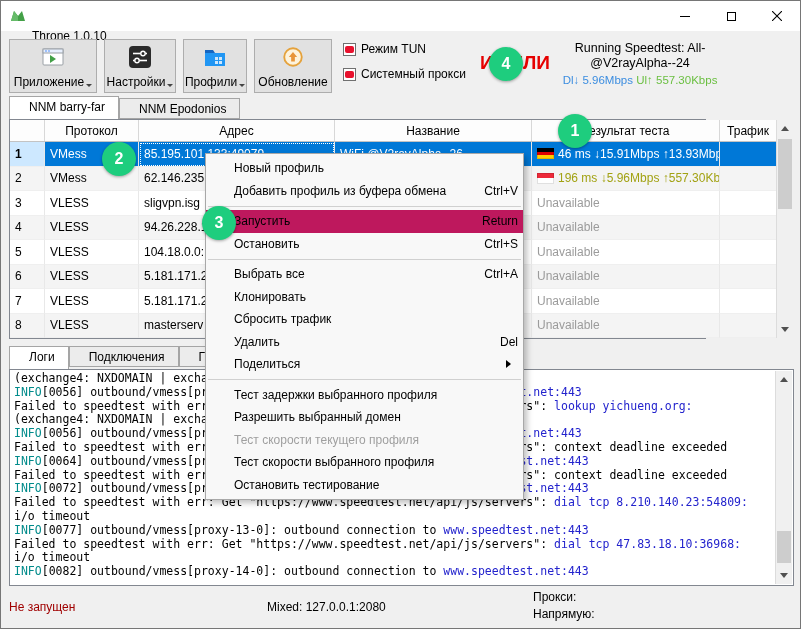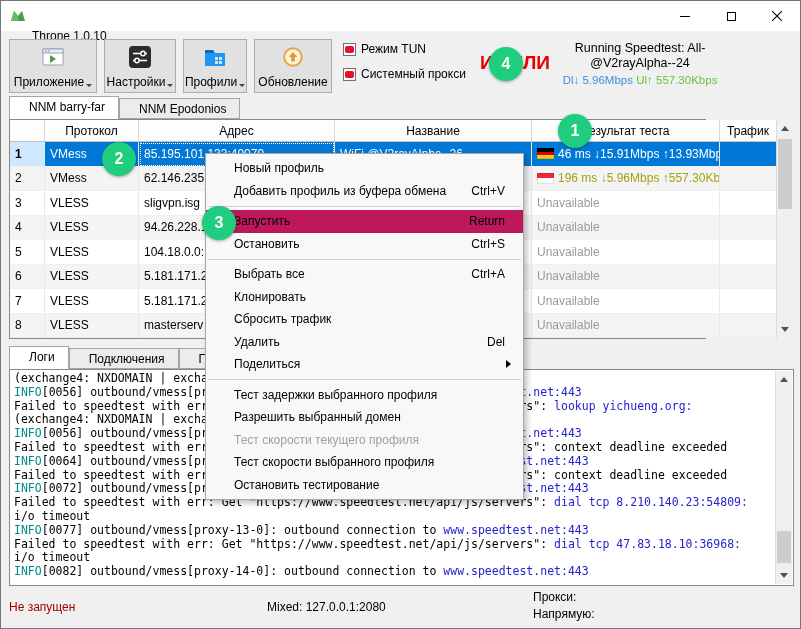--- a/index.html
+++ b/index.html
@@ -59,38 +59,38 @@
   .flag-sg{background:linear-gradient(#ed2939 50%,#fff 50%);}
 
   
   .vscroll{width:17px;background:#f0f0f0;border-left:1px solid #dcdcdc;position:relative;flex:none;}
   .sb-arrow{position:absolute;left:0;width:16px;height:17px;display:flex;align-items:center;justify-content:center;}
   .tri-up{width:0;height:0;border:4px solid transparent;border-bottom:5px solid #505050;margin-top:-4px;}
   .tri-down{width:0;height:0;border:4px solid transparent;border-top:5px solid #505050;margin-bottom:-4px;}
   .sb-thumb{position:absolute;left:1px;width:14px;background:#cdcdcd;}
 
   
-  .ltabs{position:absolute;left:8px;top:345px;height:23px;display:flex;align-items:flex-end;}
+  .ltabs{position:absolute;left:8px;top:345px;height:23px;display:flex;}
   .logbox{position:absolute;left:8px;top:368px;width:785px;height:217px;background:#fff;border:1px solid #828790;
           font-family:"DejaVu Sans Mono",monospace;font-size:11.5px;line-height:13.8px;padding:2px 0 0 4px;overflow:hidden;}
   .log-line{white-space:pre;}
   .lg-info{color:#008b8b;} .lg-link{color:#2323cd;}
   .log-scroll{position:absolute;right:1px;top:1px;bottom:1px;width:17px;background:#f0f0f0;border-left:1px solid #dcdcdc;}
 
   
   .statusbar{position:absolute;left:0;top:585px;width:100%;height:44px;background:#f0f0f0;}
   .st-left{position:absolute;left:8px;top:14px;color:#a00000;}
   .st-center{position:absolute;left:266px;top:14px;}
   .st-proxy{position:absolute;left:532px;top:4px;}
   .st-direct{position:absolute;left:532px;top:21px;}
 
   
   .cmenu{position:absolute;left:204px;top:152px;width:319px;background:#f8f8f8;border:1px solid #a8a8a8;
          box-shadow:3px 3px 6px rgba(0,0,0,.25);padding:3px 0;z-index:40;}
-  .mi{height:22.5px;display:flex;align-items:center;padding:0 18px 0 28px;font-size:12px;position:relative;}
+  .mi{height:22.5px;display:flex;align-items:center;padding:0 5px 0 28px;font-size:12px;position:relative;}
   .mi .sc{margin-left:auto;}
   .mi.hl{background:#be185d;}
   .mi.dis{color:#9f9f9f;}
   .msep{height:1px;background:#d0d0d0;margin:3.5px 2px;}
   .subarrow{position:absolute;right:8px;top:7px;width:0;height:0;border:4px solid transparent;border-left:5px solid #000;}
 
   
   .badge{position:absolute;width:34px;height:34px;border-radius:50%;background:#1ecd7e;color:#fff;font-weight:bold;
          font-size:16px;display:flex;align-items:center;justify-content:center;z-index:50;box-shadow:0 1px 3px rgba(0,0,0,.35);}
   #badge1{left:557px;top:113px;} #badge2{left:101px;top:141px;} #badge3{left:201px;top:205px;} #badge4{left:488px;top:46px;}

